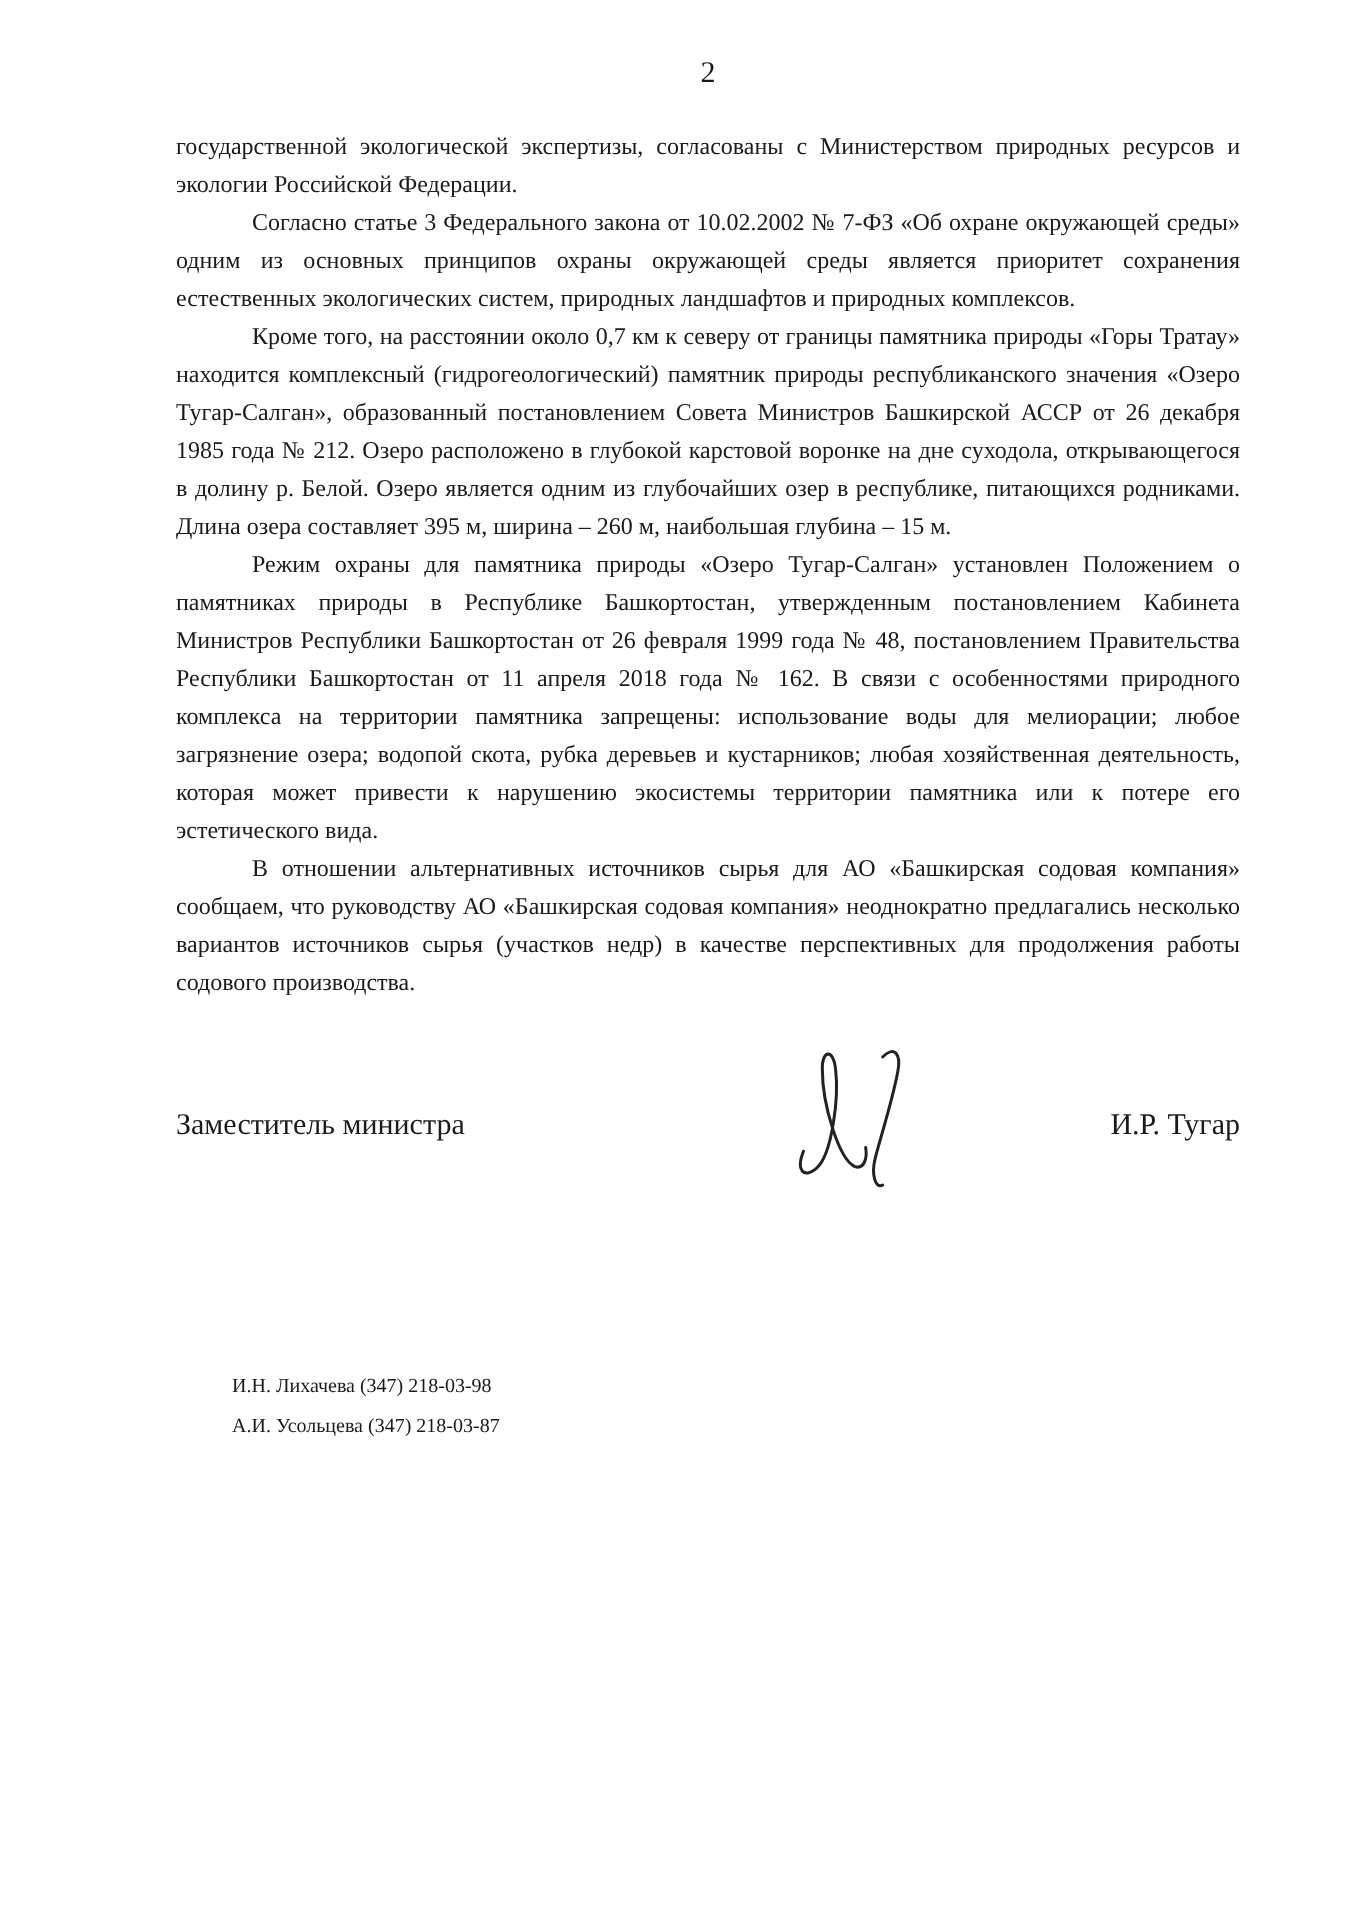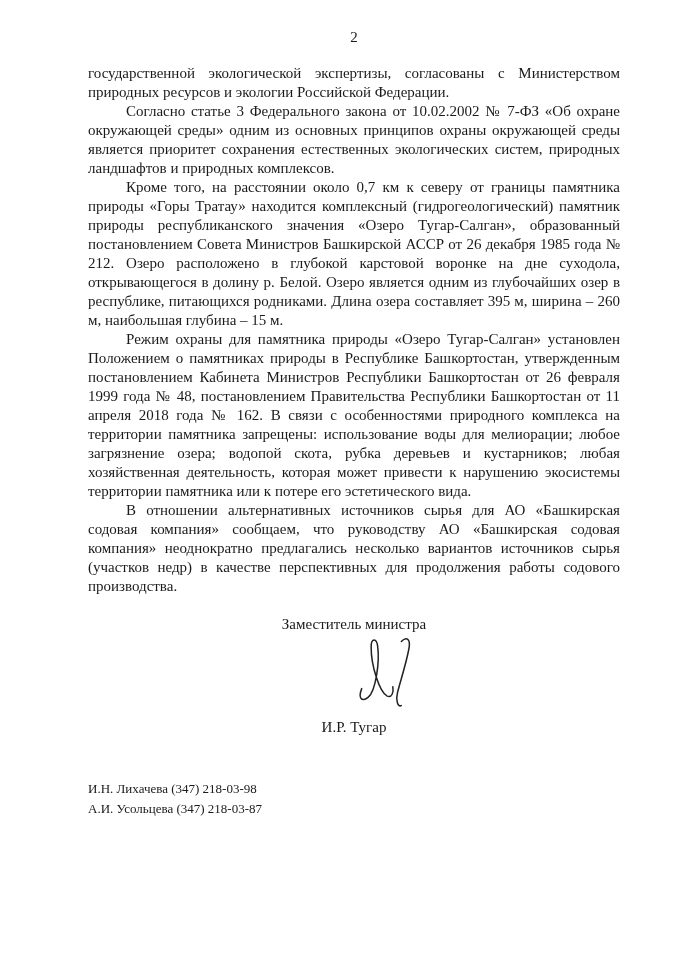--- a/index.html
+++ b/index.html
@@ -18,47 +18,47 @@
     padding: 28px 59px 0 88px;
     overflow: hidden;
   }
   .page-number {
     text-align: center;
     font-size: 15px;
     line-height: 19px;
   }
   .letter-body {
     margin-top: 17px;
-    font-size: 15px;
+    font-size: 12px;
     line-height: 19px;
     text-align: justify;
   }
   .letter-body p {
     margin: 0;
     text-indent: 38px;
   }
   .letter-body p.no-indent {
     text-indent: 0;
   }
   .sign-row {
     margin-top: 20px;
     height: 85px;
     display: flex;
     align-items: center;
     justify-content: space-between;
     font-size: 15px;
-    flex-direction: column;
   }
   .sign-row .sig-wrap {
     transform: translateX(36px);
   }
   .footer {
     margin-top: 78px;
-    font-size: 13px;
+    font-size: 10px;
     line-height: 20px;
+    margin-left: 28px;
   }
 </style>
 </head>
 <body>
 
 <div class="page">
 
   <div class="page-number">2</div>
 
   <div class="letter-body">

